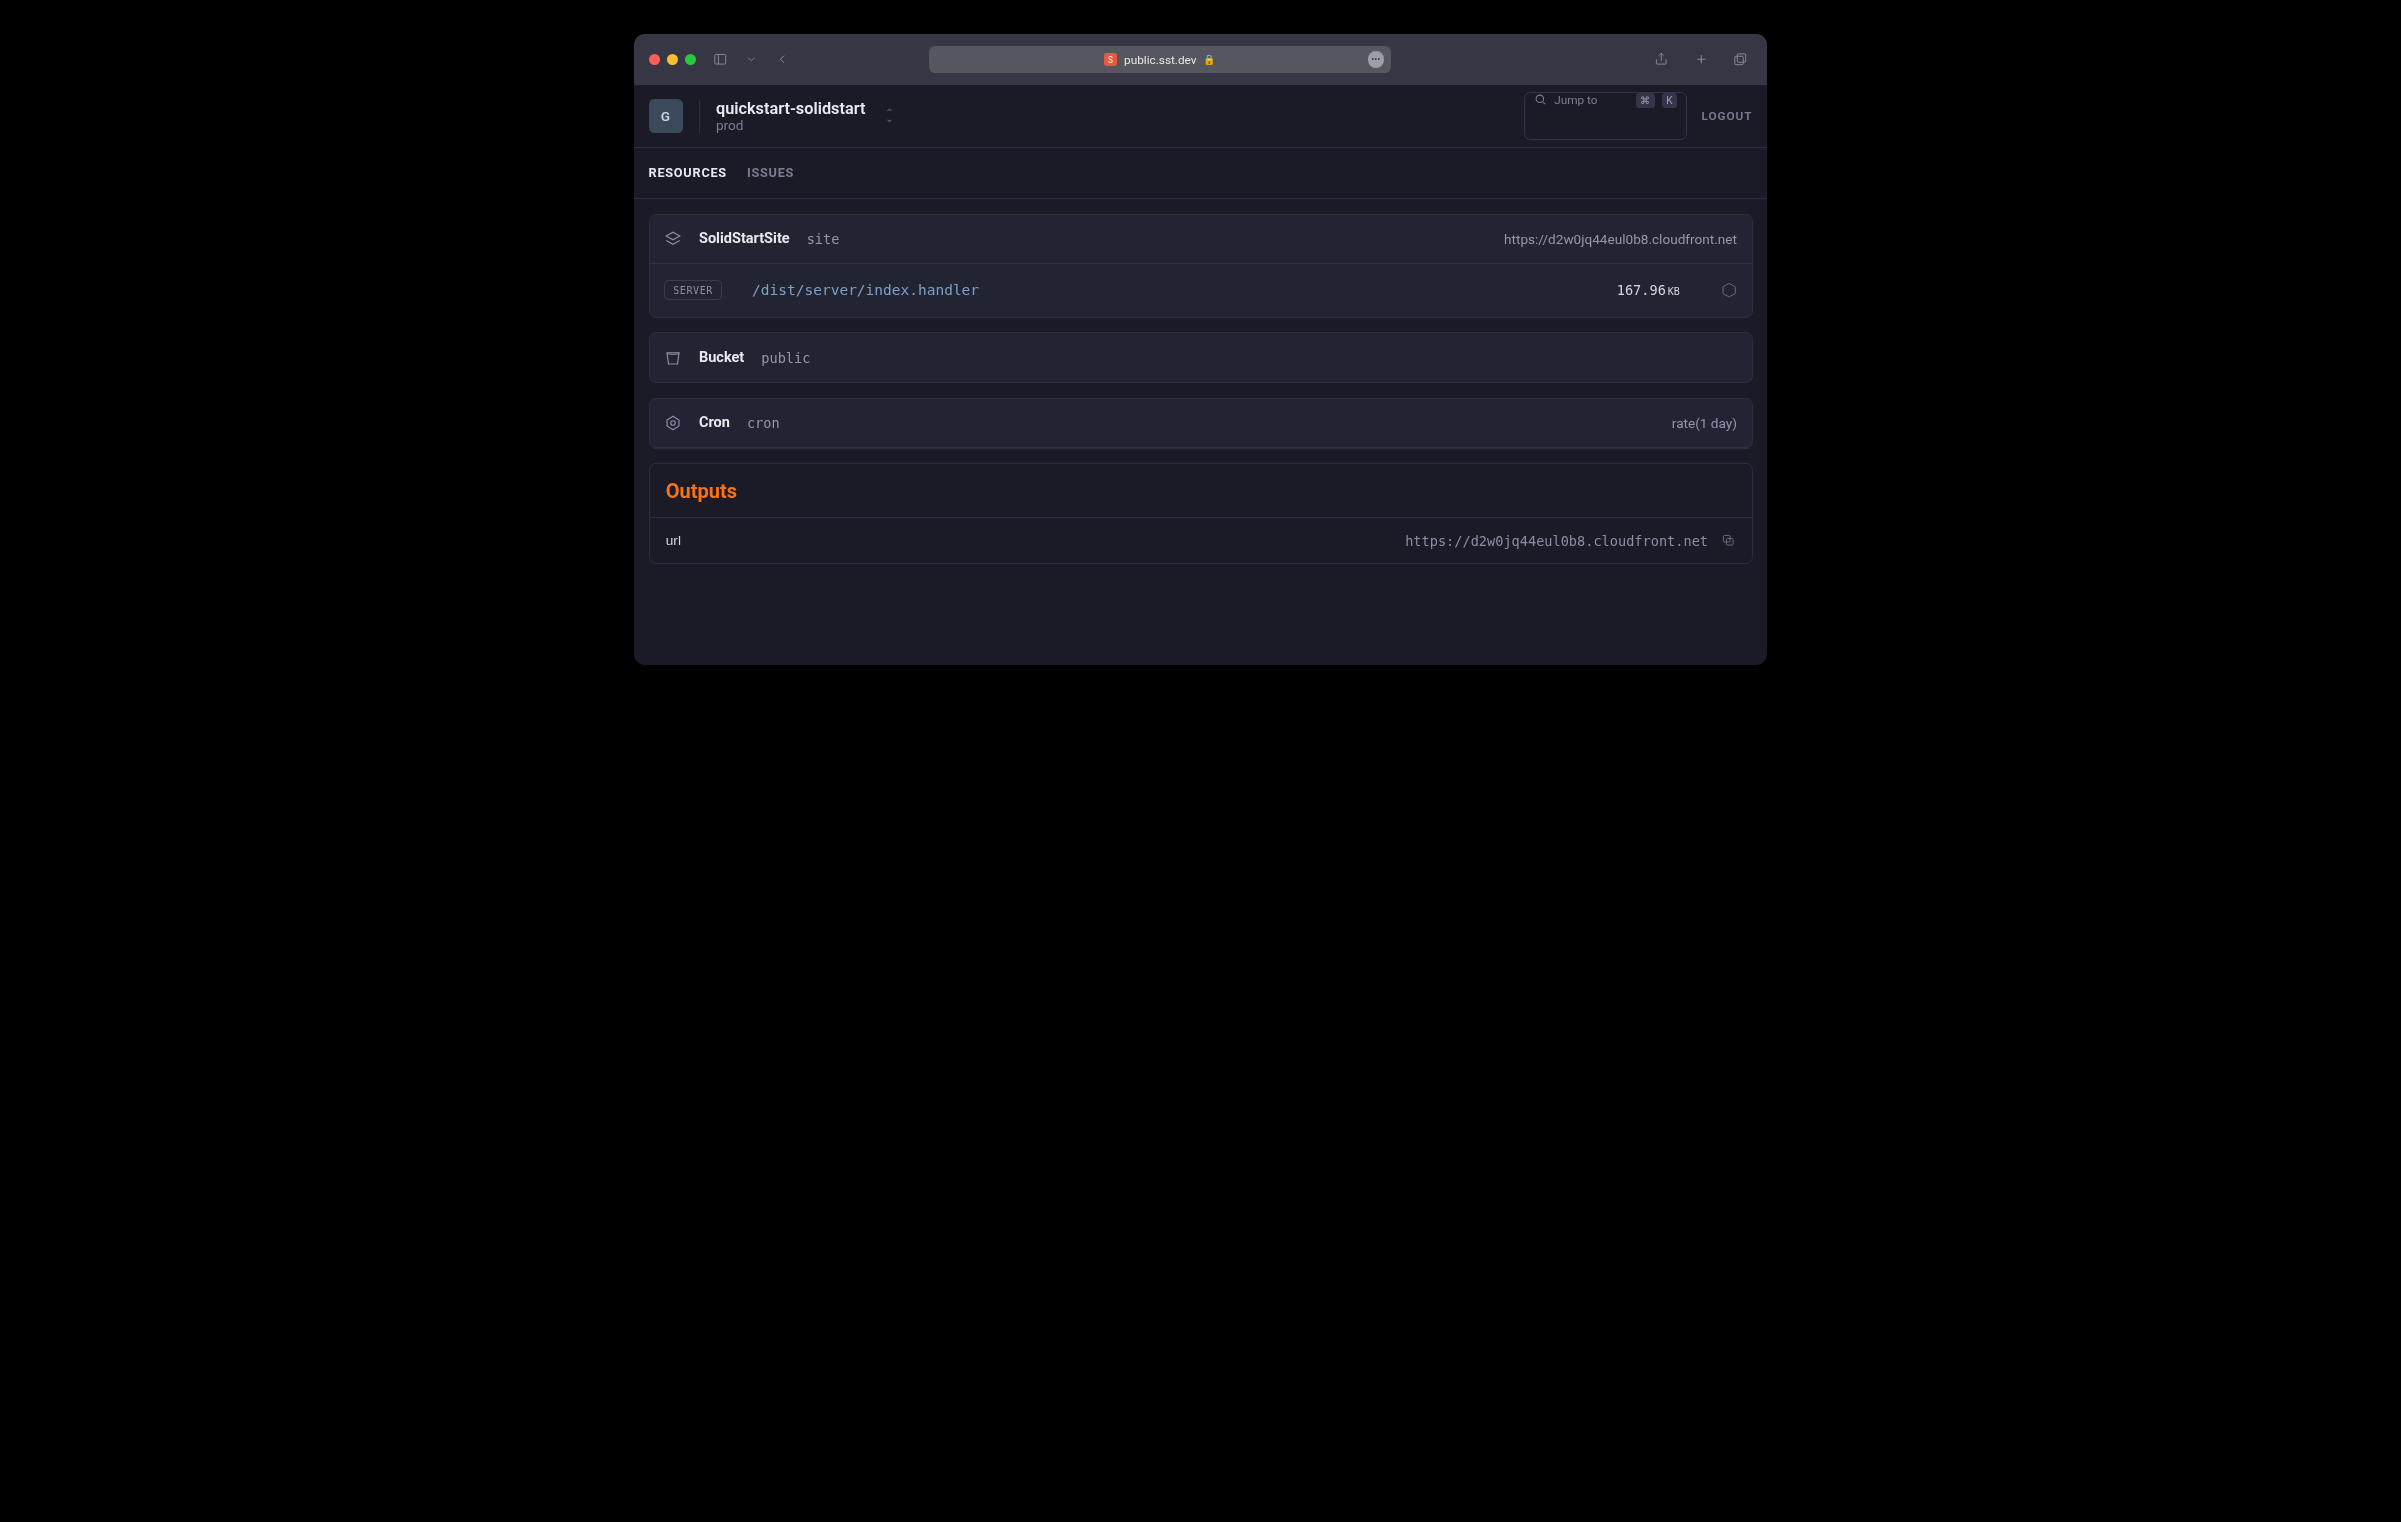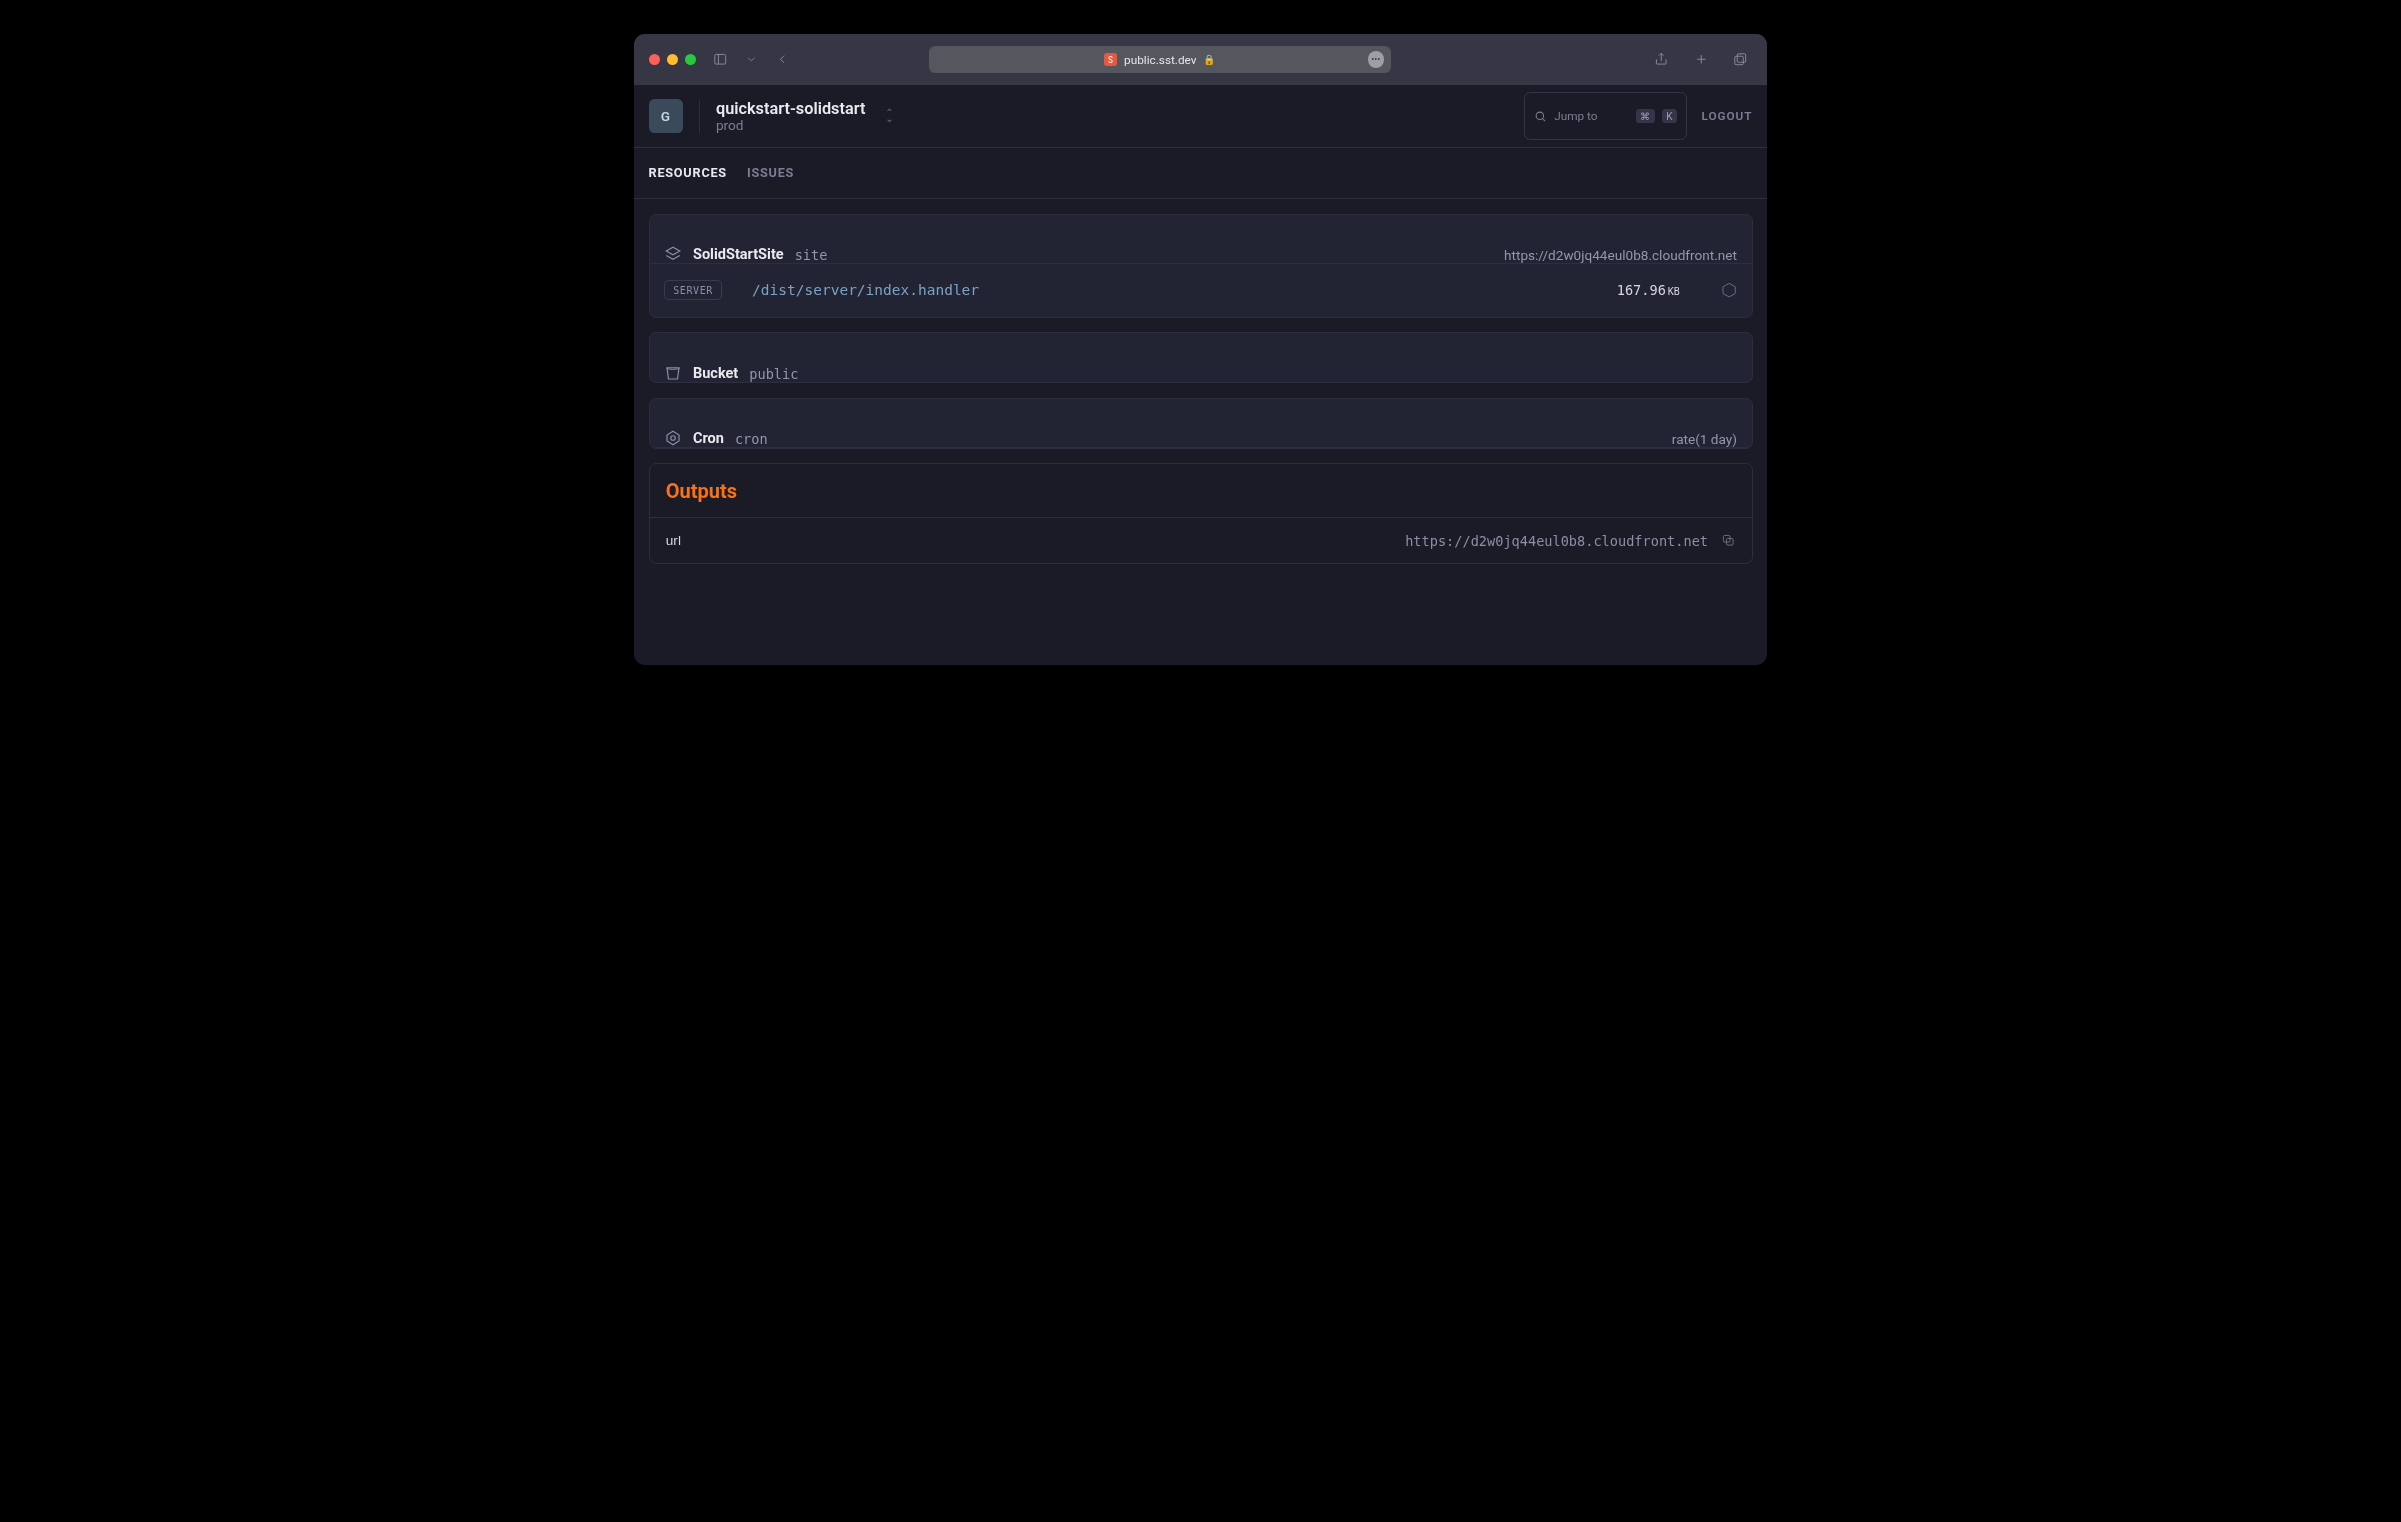--- a/index.html
+++ b/index.html
@@ -80,21 +80,21 @@
   .divider { width:0.9px; height:33px; background:#2d2e3f; }
   .project { display:flex; flex-direction:column; }
   .project-name { color:#e9e9ef; font-weight:600; font-size:16.3px; }
   .project-stage { color:#7c7d93; font-size:13.6px; margin-top:-0.9px;}
   .chev { margin-left:3.6px; color:#6e6f85; display:flex;flex-direction:column;line-height:6.3px;font-size:10px;}
   .header-right { margin-left:auto; display:flex; align-items:center; gap:14.5px;}
   .jump {
     height: 48px;
     border: 0.9px solid #343548;
     border-radius: 6.3px;
-    display:flex;align-items:center;
+    display:flex;align-items:flex-start;
     padding: 0 9px; gap:7.2px;
     color:#7c7d93; font-size:11.8px;
   }
   .jump svg { width:12.7px;height:12.7px;stroke:#7c7d93;fill:none;stroke-width:2;}
   .kbd { background:#34354a;border-radius:3.6px;padding:1.8px 4.5px;font-size:10px;color:#a0a1b4;}
   .logout { color:#7c7d93; font-size:11.8px; font-weight:600; letter-spacing:0.08em;}
   
   .tabs {
     height: 51px;
     display:flex; align-items:center;
@@ -110,22 +110,22 @@
   
   .content { padding: 14.5px; display:flex;flex-direction:column;gap:14.5px; min-height:435px;}
   .card {
     background:#222333;
     border: 0.9px solid #2d2e3f;
     border-radius: 7.2px;
     overflow:hidden;
   }
   .card-header {
     height: 49px;
-    display:flex; align-items:flex-end;
-    padding: 0 14.5px; gap: 11px;
+    display:flex; align-items:center;
+    padding: 0 14.5px; gap: 17px;
     border-bottom: 0.9px solid #2d2e3f;
   }
   .card-header.no-border { border-bottom:none; }
   .res-icon { width:18px;height:18px;display:flex;align-items:center;justify-content:center;}
   .res-icon svg { width:18px;height:18px;stroke:#8d8ea5;fill:none;stroke-width:1.6;}
   .res-type { color:#e9e9ef; font-weight:700; font-size:14.5px;}
   .res-name { color:#9596aa; font-family: ui-monospace, SFMono-Regular, Menlo, monospace; font-size:13.6px;}
   .res-right { margin-left:auto; color:#9596aa; font-size:13.6px;}
   .row {
     height: 53px;

